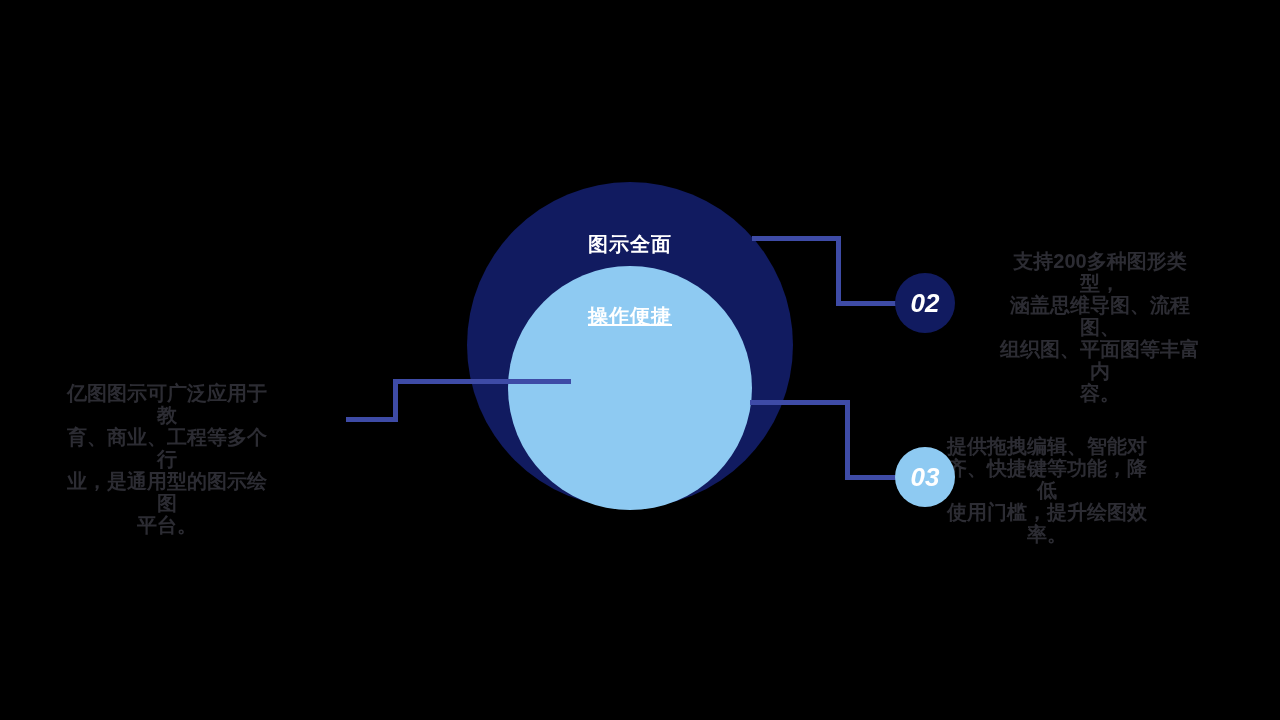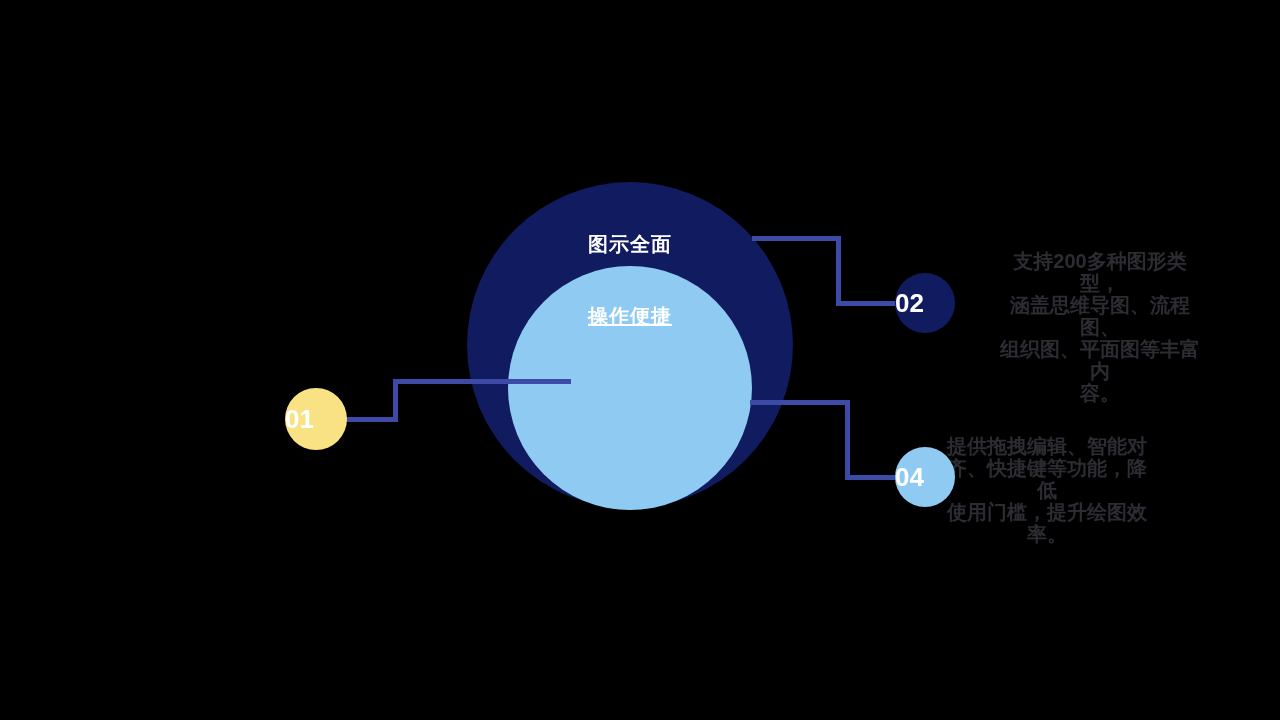--- a/index.html
+++ b/index.html
@@ -40,22 +40,22 @@
   .c1-h2 { left: 393px; top: 379px; width: 178px; height: 5px; }
   .c2-h1 { left: 752px; top: 236px; width:  89px; height: 5px; }
   .c2-v  { left: 836px; top: 236px; width:   5px; height: 70px; }
   .c2-h2 { left: 836px; top: 301px; width:  62px; height: 5px; }
   .c3-h1 { left: 750px; top: 400px; width: 100px; height: 5px; }
   .c3-v  { left: 845px; top: 400px; width:   5px; height: 80px; }
   .c3-h2 { left: 845px; top: 475px; width:  53px; height: 5px; }
 
   .badge {
     position: absolute; border-radius: 50%;
-    display: flex; align-items: center; justify-content: flex-start;
-    color: var(--white); font-weight: 700; font-size: 26px; z-index: 5;
+    display: flex; align-items: center; justify-content: center;
+    color: var(--white); font-weight: 700; font-size: 26px; z-index: 5; font-style: italic;
   }
   .badge-01 { left: 285px; top: 388px; width: 62px; height: 62px; background: var(--yellow); }
   .badge-02 { left: 895px; top: 273px; width: 60px; height: 60px; background: var(--navy); }
   .badge-03 { left: 895px; top: 447px; width: 60px; height: 60px; background: var(--lightblue); }
 
   .callout-text {
     position: absolute; color: var(--text-dark);
     font-size: 20px; line-height: 22px; font-weight: 700;
     text-align: center; white-space: pre-line; z-index: 2;
   }
@@ -80,30 +80,31 @@
   <div class="seg c1-h2"></div>
 
   <div class="seg c2-h1"></div>
   <div class="seg c2-v"></div>
   <div class="seg c2-h2"></div>
 
   <div class="seg c3-h1"></div>
   <div class="seg c3-v"></div>
   <div class="seg c3-h2"></div>
 
-  <div class="badge badge-01">
-    <span>01</span>
-  </div>
   <div class="badge badge-02">
     <span>02</span>
   </div>
   <div class="badge badge-03">
-    <span>04</span>
+    <span>03</span>
   </div>
 
+  <div class="callout-text callout-01">亿图图示可广泛应用于教
+育、商业、工程等多个行
+业，是通用型的图示绘图
+平台。</div>
   <div class="callout-text callout-02">支持200多种图形类型，
 涵盖思维导图、流程图、
 组织图、平面图等丰富内
 容。</div>
   <div class="callout-text callout-03">提供拖拽编辑、智能对
 齐、快捷键等功能，降低
 使用门槛，提升绘图效
 率。</div>
 
 </div>

